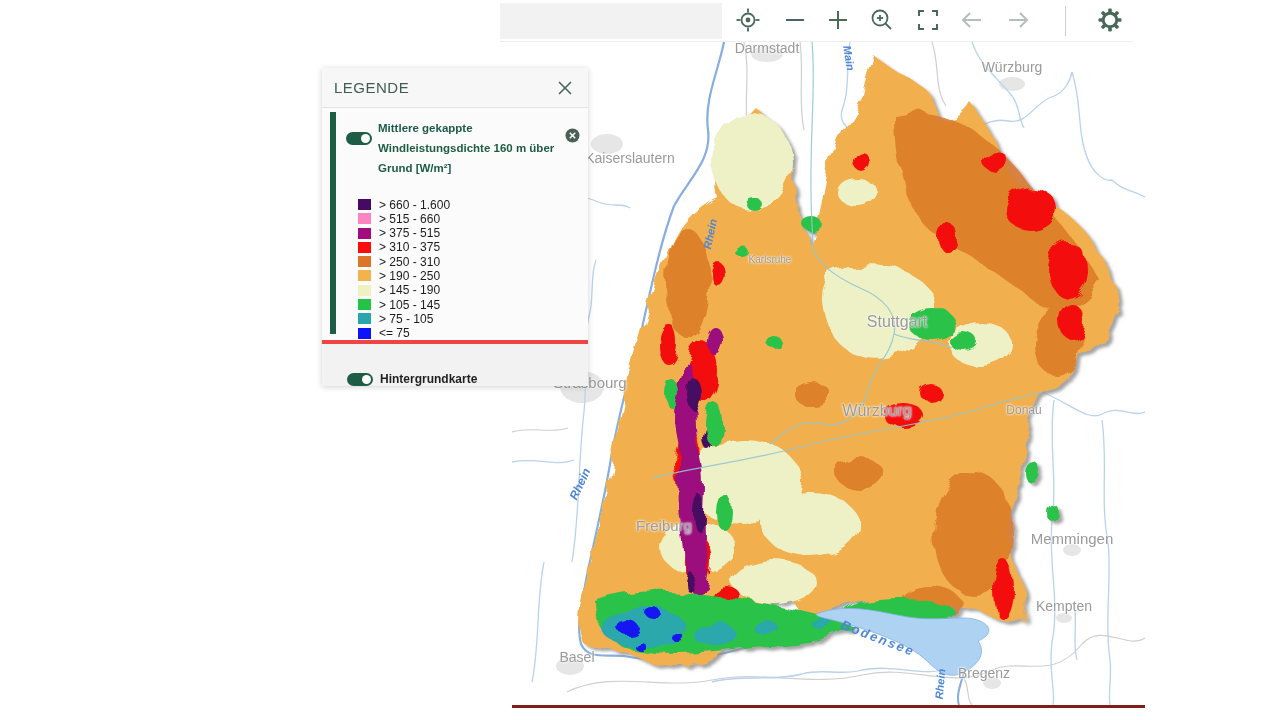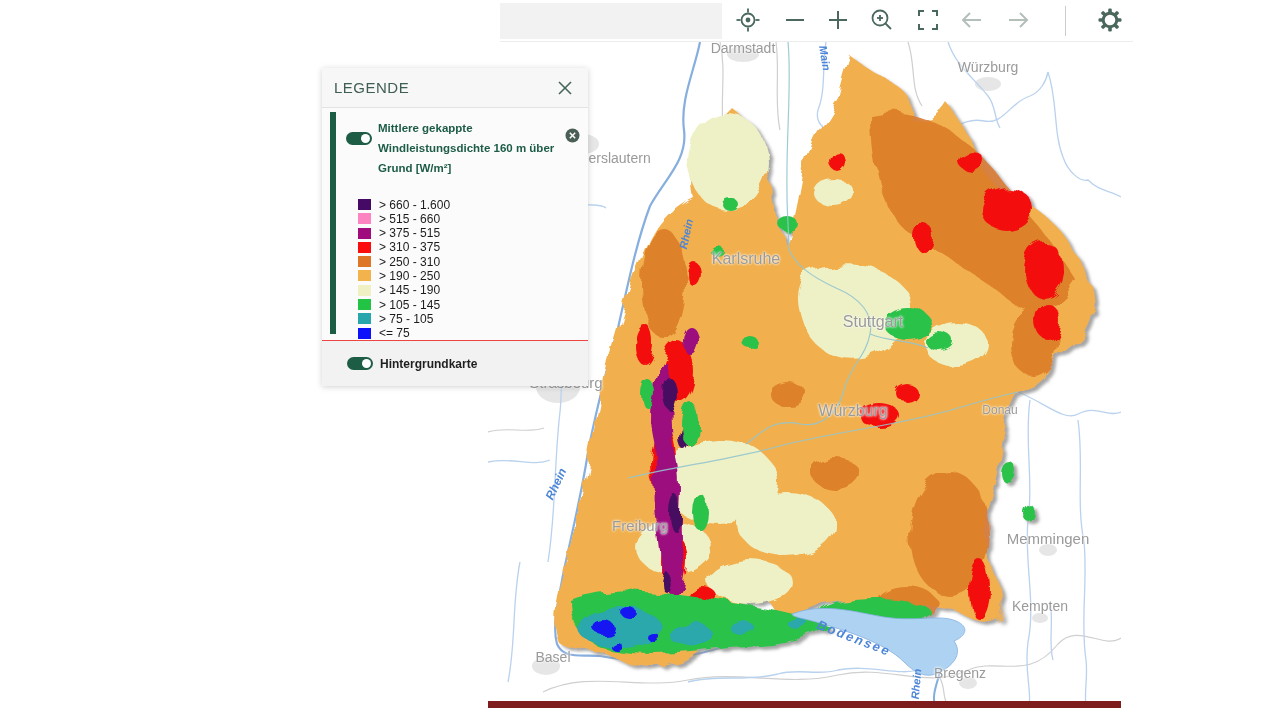--- a/index.html
+++ b/index.html
@@ -1,22 +1,22 @@
 <!DOCTYPE html>
 <html><head>
 <meta charset="utf-8">
 <style>
   * { margin:0; padding:0; box-sizing:border-box; }
   html,body { width:1280px; height:720px; background:#ffffff; overflow:hidden;
     font-family:"Liberation Sans", sans-serif; }
   .page { position:relative; width:1280px; height:720px; background:#fff; }
 
   
-  .map-container { position:absolute; left:488px; top:42px; width:633px; height:666px;
-    background:#fff; overflow:hidden; border-bottom:7px solid #7f1d1d; }
+  .map-container { position:absolute; left:512px; top:42px; width:633px; height:666px;
+    background:#fff; overflow:hidden; border-bottom:3px solid #7f1d1d; }
   .map-container svg { position:absolute; left:0; top:0; z-index:1; }
   #map-labels { position:absolute; left:0; top:0; width:100%; height:100%; z-index:2; pointer-events:none; }
   .city-label { position:absolute; color:#9a9a9a; white-space:nowrap;
     transform:translate(-50%,-50%); text-shadow:0 0 2px #fff, 0 0 3px #fff; }
   .river-label { position:absolute; color:#4d86d8; font-style:italic; white-space:nowrap; font-weight:bold; }
 
   
   .toolbar { position:absolute; left:500px; top:0; width:633px; height:42px; background:#fff;
     border-bottom:1px solid #ededed; z-index:5; }
   .search-box { position:absolute; left:0; top:3px; width:222px; height:36px; background:#f2f2f2;
@@ -40,21 +40,21 @@
     position:relative; cursor:pointer; margin-top:14px; }
   .toggle::after { content:""; position:absolute; right:2px; top:2px; width:9px; height:9px;
     border-radius:50%; background:#fff; }
   .layer-label { flex:1; margin-left:6px; font-size:11.5px; font-weight:bold; color:#1d5c45; line-height:20px; }
   .layer-remove { flex:0 0 auto; background:none; border:none; cursor:pointer; margin-top:10px; padding:0; }
   #legend-classes { margin:21px 0 0 36px; display:flex; flex-direction:column; gap:3.3px; }
   .class-row { display:flex; align-items:center; height:11px; }
   .class-swatch { width:13px; height:11px; flex:0 0 auto; }
   .class-label { margin-left:8px; font-size:12px; color:#1c1c1c; white-space:nowrap; }
   .legend-footer { position:absolute; left:0; bottom:0; width:100%; height:46px; background:#f2f2f2;
-    border-top:1px solid #ef4444; display:flex; align-items:center; padding-left:25px; }
+    border-top:4px solid #ef4444; display:flex; align-items:flex-end; padding-left:25px; }
   .legend-footer .toggle { margin-top:0; }
   .footer-label { margin-left:7px; font-size:12px; font-weight:bold; color:#1f1f1f; }
 </style>
 </head>
 <body>
 
 <div class="page">
 
   <div class="map-container">
     <svg width="633" height="663" viewBox="0 0 633 663">
@@ -237,21 +237,21 @@
 
       <g>
         <path fill="#aed3f2" stroke="#84aede" stroke-width=".8" d="M304,572 C336,560 366,570 396,575 C428,580 452,572 468,579 C482,585 478,594 466,599 C474,610 468,622 452,630 C438,638 426,630 416,620 C396,600 356,588 328,580 C314,576 304,575 304,572 Z"></path>
         <path fill="none" stroke="#84aede" stroke-width="2" d="M452,630 C448,644 444,654 447,663"></path>
       </g>
     </svg>
     <div id="map-labels">
         <div class="city-label" style="left: 255px; top: 6px; font-size: 14px;">Darmstadt</div>
         <div class="city-label" style="left: 500px; top: 25px; font-size: 14px;">Würzburg</div>
         <div class="city-label" style="left: 118px; top: 116px; font-size: 14px;">Kaiserslautern</div>
-        <div class="city-label" style="left: 258px; top: 217px; font-size: 16px;">Karlsruhe</div>
+        <div class="city-label" style="left: 258px; top: 217px; font-size: 10px;">Karlsruhe</div>
         <div class="city-label" style="left: 385px; top: 280px; font-size: 16px;">Stuttgart</div>
         <div class="city-label" style="left: 78px; top: 340px; font-size: 15px;">Strasbourg</div>
         <div class="city-label" style="left: 365px; top: 369px; font-size: 16px;">Würzburg</div>
         <div class="city-label" style="left: 512px; top: 368px; font-size: 12px;">Donau</div>
         <div class="city-label" style="left: 152px; top: 483px; font-size: 15px;">Freiburg</div>
         <div class="city-label" style="left: 560px; top: 496px; font-size: 15px;">Memmingen</div>
         <div class="city-label" style="left: 552px; top: 564px; font-size: 14px;">Kempten</div>
         <div class="city-label" style="left: 65px; top: 615px; font-size: 14px;">Basel</div>
         <div class="city-label" style="left: 472px; top: 631px; font-size: 14px;">Bregenz</div>
         <div class="river-label" style="left: 337px; top: 16px; font-size: 11px; transform: translate(-50%, -50%) rotate(80deg);">Main</div>

